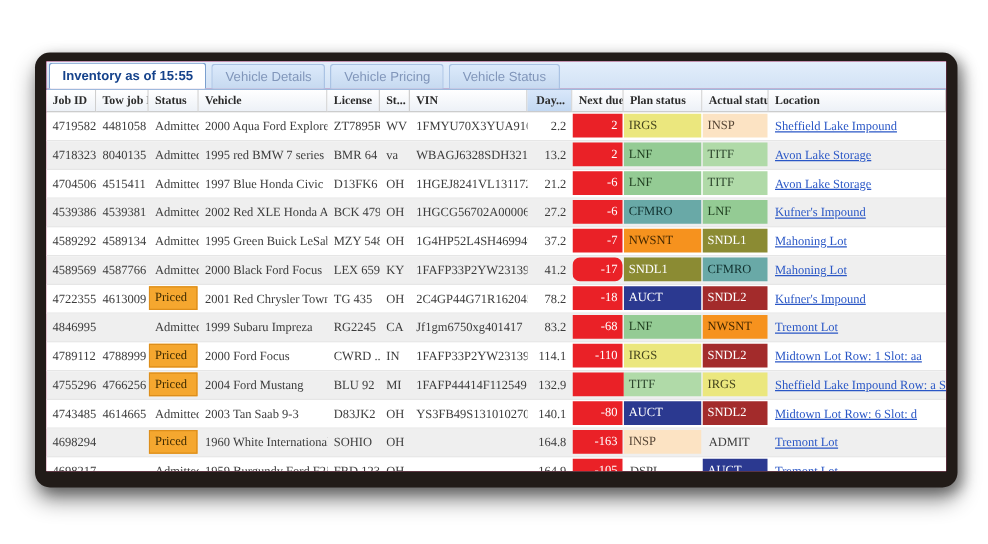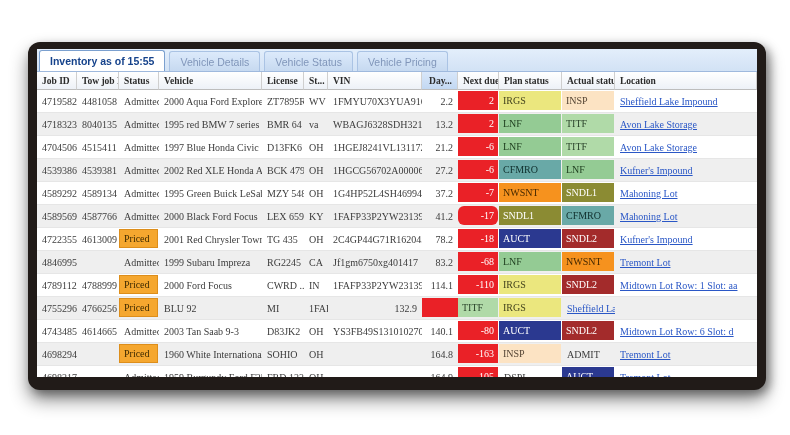--- a/index.html
+++ b/index.html
@@ -42,24 +42,24 @@
   <div class="content">
 
     <div class="tabbar">
       <div class="tab active">
           <span>Inventory as of 15:55</span>
         </div>
       <div class="tab">
           <span>Vehicle Details</span>
         </div>
       <div class="tab">
+          <span>Vehicle Pricing</span>
+        </div>
+      <div class="tab">
           <span>Vehicle Status</span>
-        </div>
-      <div class="tab">
-          <span>Vehicle Pricing</span>
         </div>
     </div>
 
     <div class="table">
       <div class="grid-row thead">
         <div class="th">Job ID</div>
         <div class="th">Tow job ID</div>
         <div class="th">Status</div>
         <div class="th">Vehicle</div>
         <div class="th">License</div>
@@ -273,20 +273,21 @@
     <div class="cell">
               <span class="loc-link">Midtown Lot Row: 1 Slot: aa</span>
             </div>
   </div>
           <div class="grid-row row alt">
     <div class="cell">4755296</div>
     <div class="cell">4766256</div>
     <div class="cell fillhost">
               <div class="chip" style="background: rgb(245, 167, 47); border: 1px solid rgb(221, 142, 27); color: rgb(61, 42, 0);">Priced</div>
             </div>
+    <div class="cell">2004 Ford Mustang</div>
     <div class="cell">BLU 92</div>
     <div class="cell">MI</div>
     <div class="cell">1FAFP44414F112549</div>
     <div class="cell num">132.9</div>
     <div class="cell fillhost">
               <div class="chip num" style="background: rgb(234, 33, 39); color: rgb(255, 255, 255); padding-left: 48px;">-123</div>
             </div>
     <div class="cell fillhost">
               <div class="chip" style="background: rgb(176, 218, 168); color: rgb(44, 69, 44);">TITF</div>
             </div>

